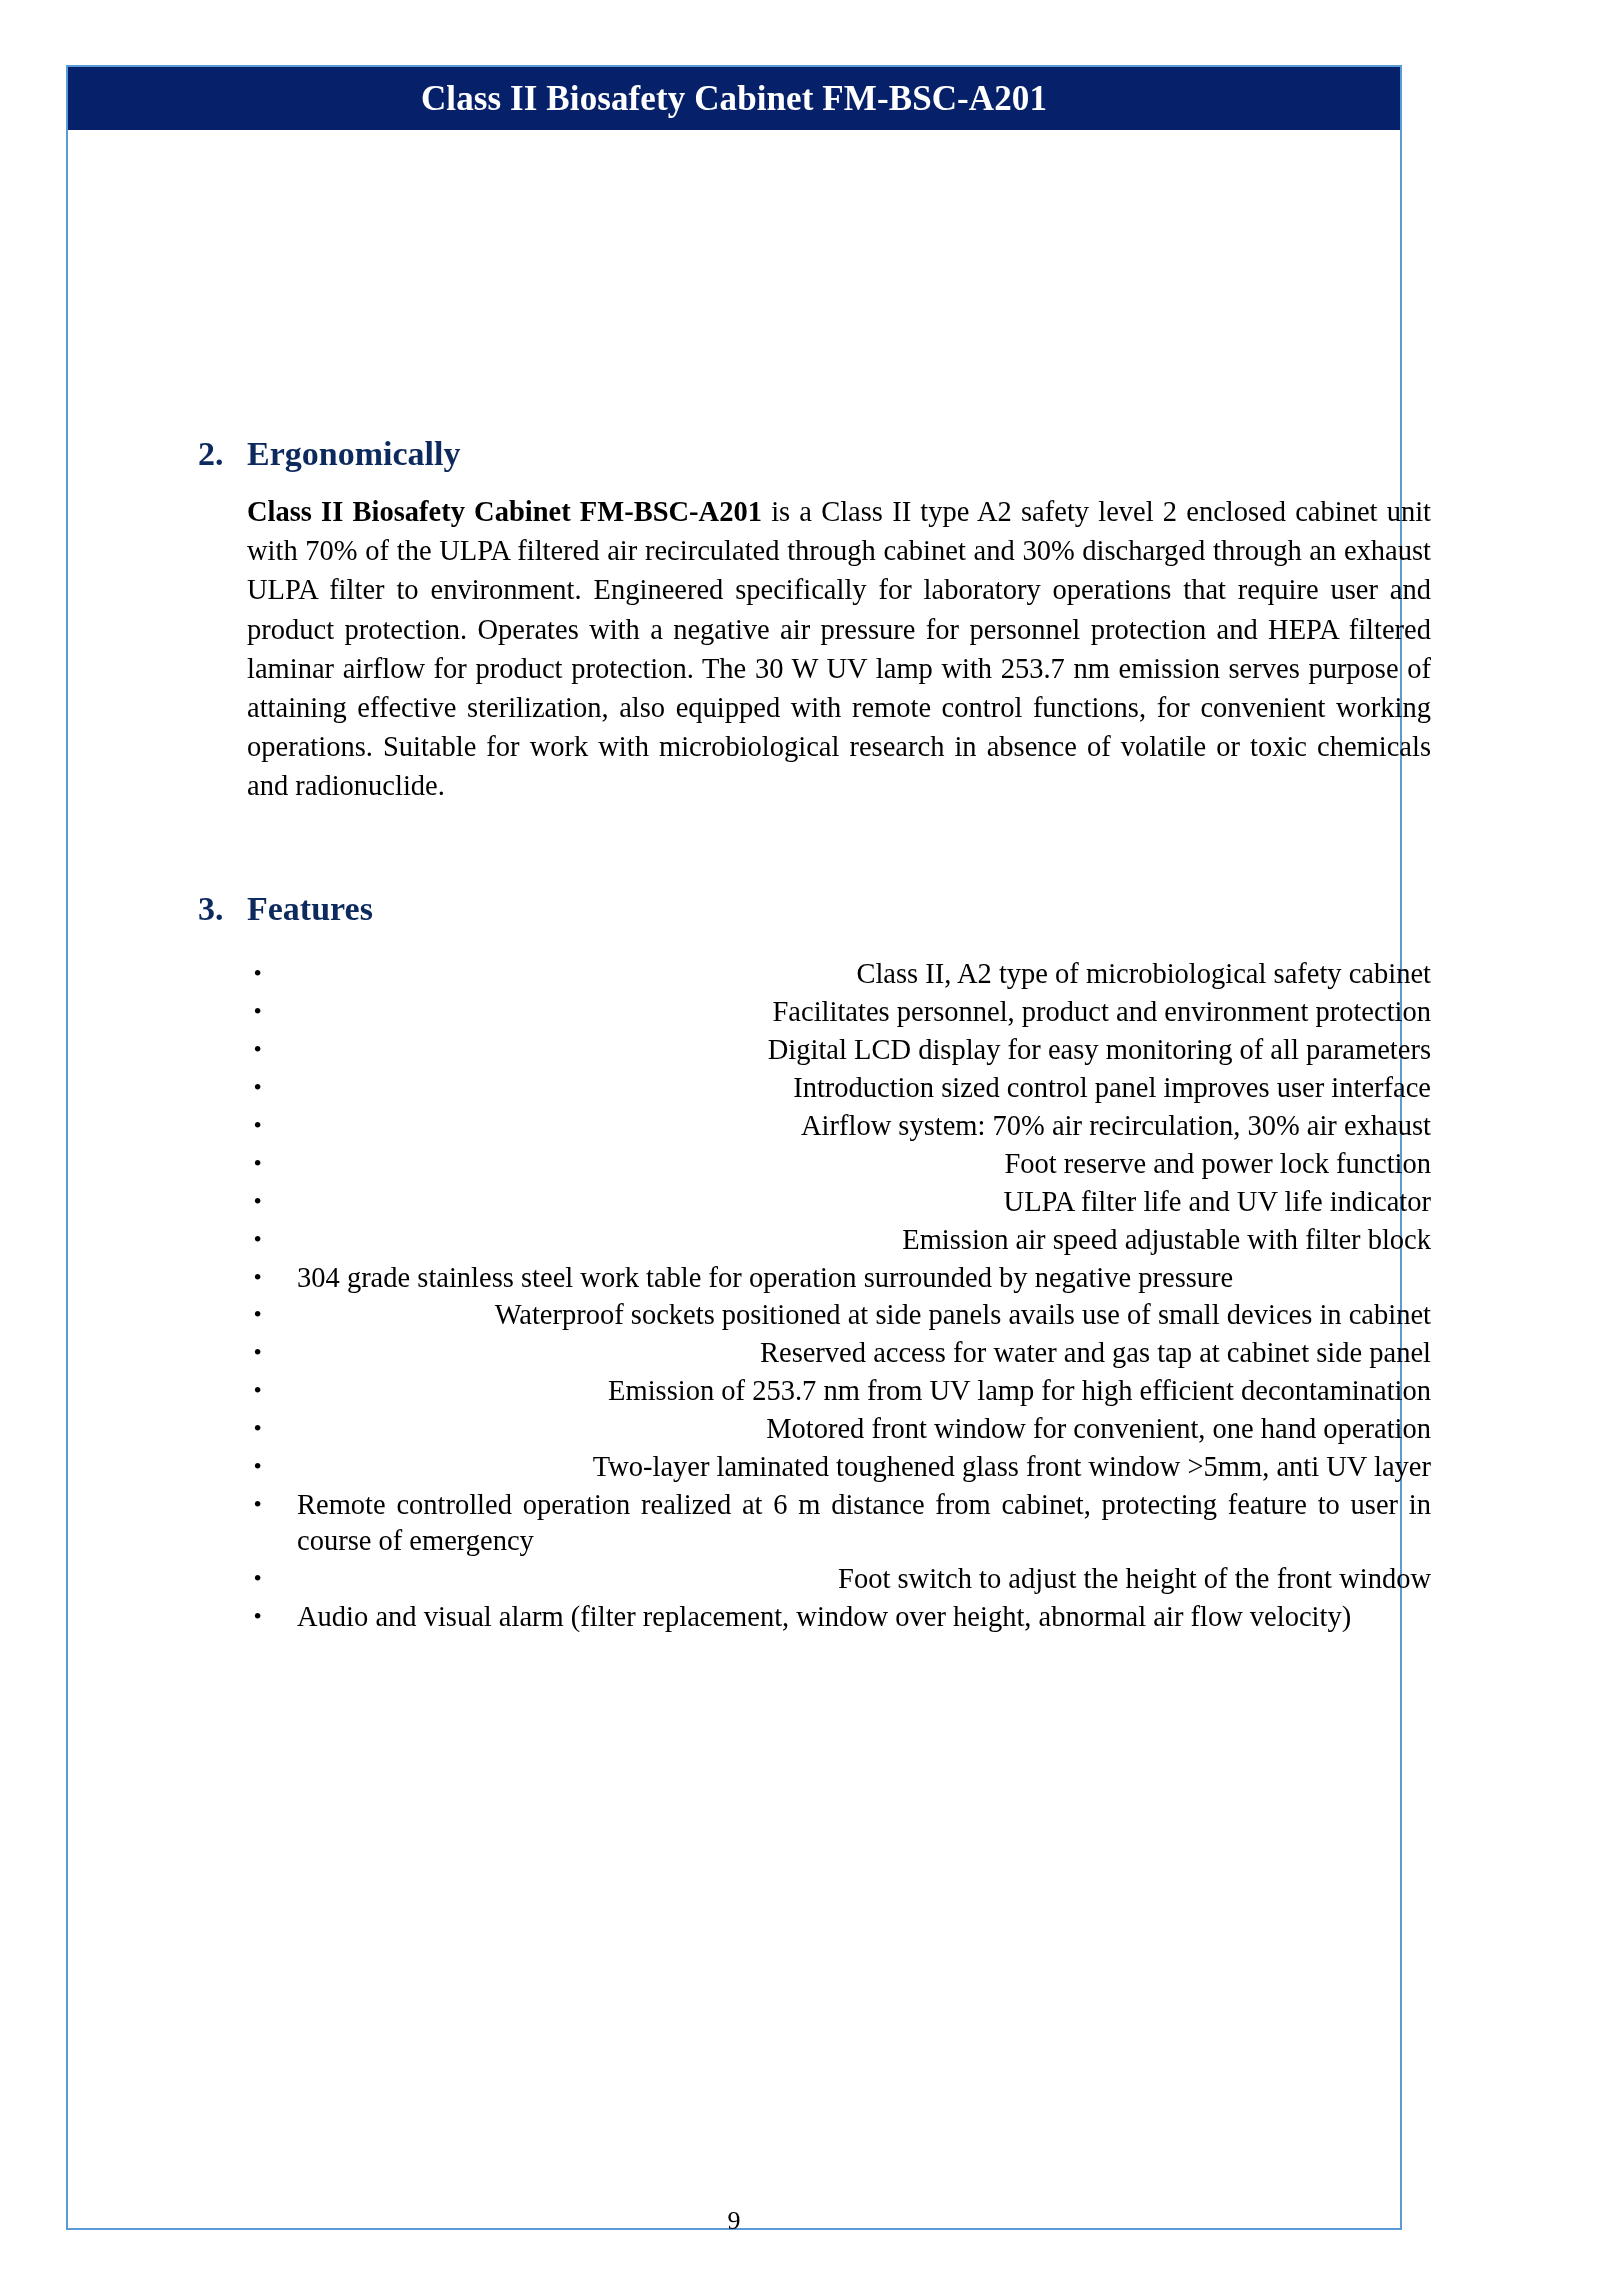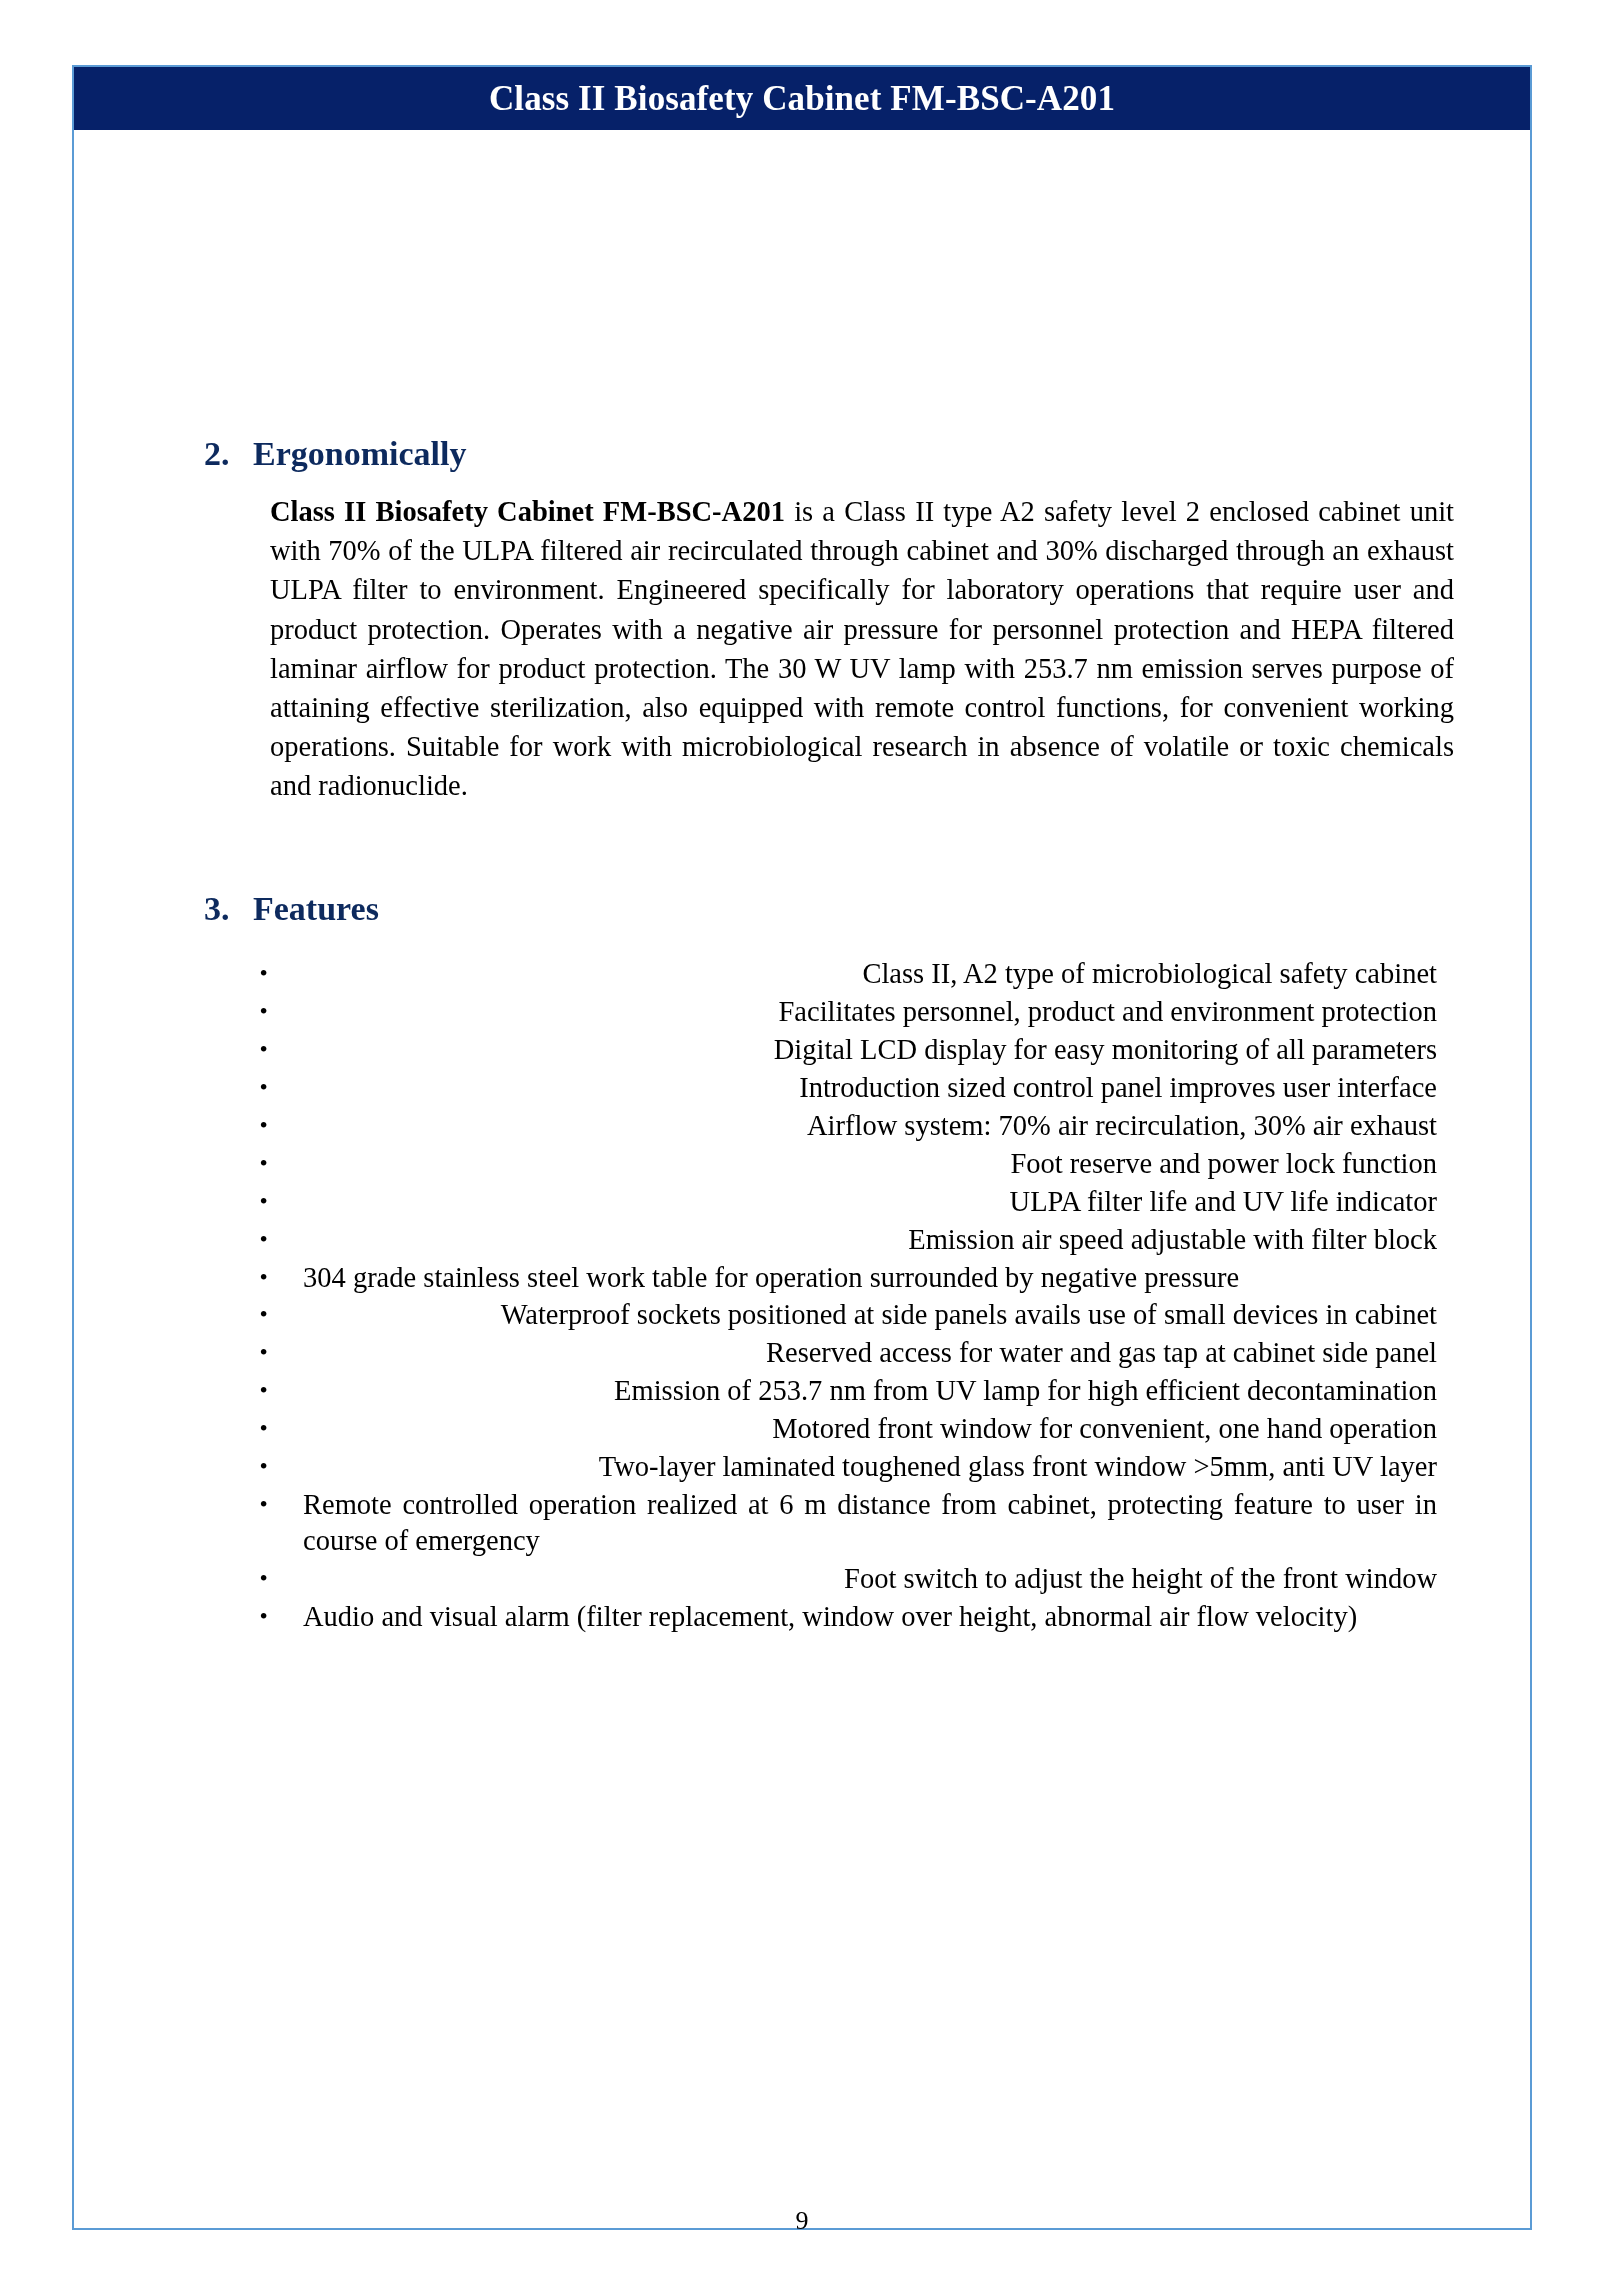--- a/index.html
+++ b/index.html
@@ -11,23 +11,23 @@
     width: 1623px;
     height: 2295px;
     font-family: "Liberation Serif", "DejaVu Serif", serif;
     position: relative;
     overflow: hidden;
   }
 
   
   .page-frame {
     position: absolute;
-    left: 72px;
+    left: 66px;
     top: 65px;
-    width: 1460px;
+    width: 1336px;
     height: 2165px;
     border: 2.6px solid #5b9bd5;
     box-sizing: border-box;
     background: #ffffff;
   }
 
   
   .header-banner {
     position: absolute;
     left: 0;
@@ -79,21 +79,21 @@
     margin: 0;
   }
   .section-number {
     width: 49px;
     flex: 0 0 49px;
   }
   .section-title { }
 
   
   .body-block {
-    margin-left: 66px;
+    margin-left: 49px;
     width: 1184px;
   }
   .para {
     font-size: 28.5px;
     line-height: 1.37;
     color: #000000;
     text-align: justify;
     text-justify: inter-word;
     margin: 0;
     font-family: "Liberation Serif", "DejaVu Serif", serif;

